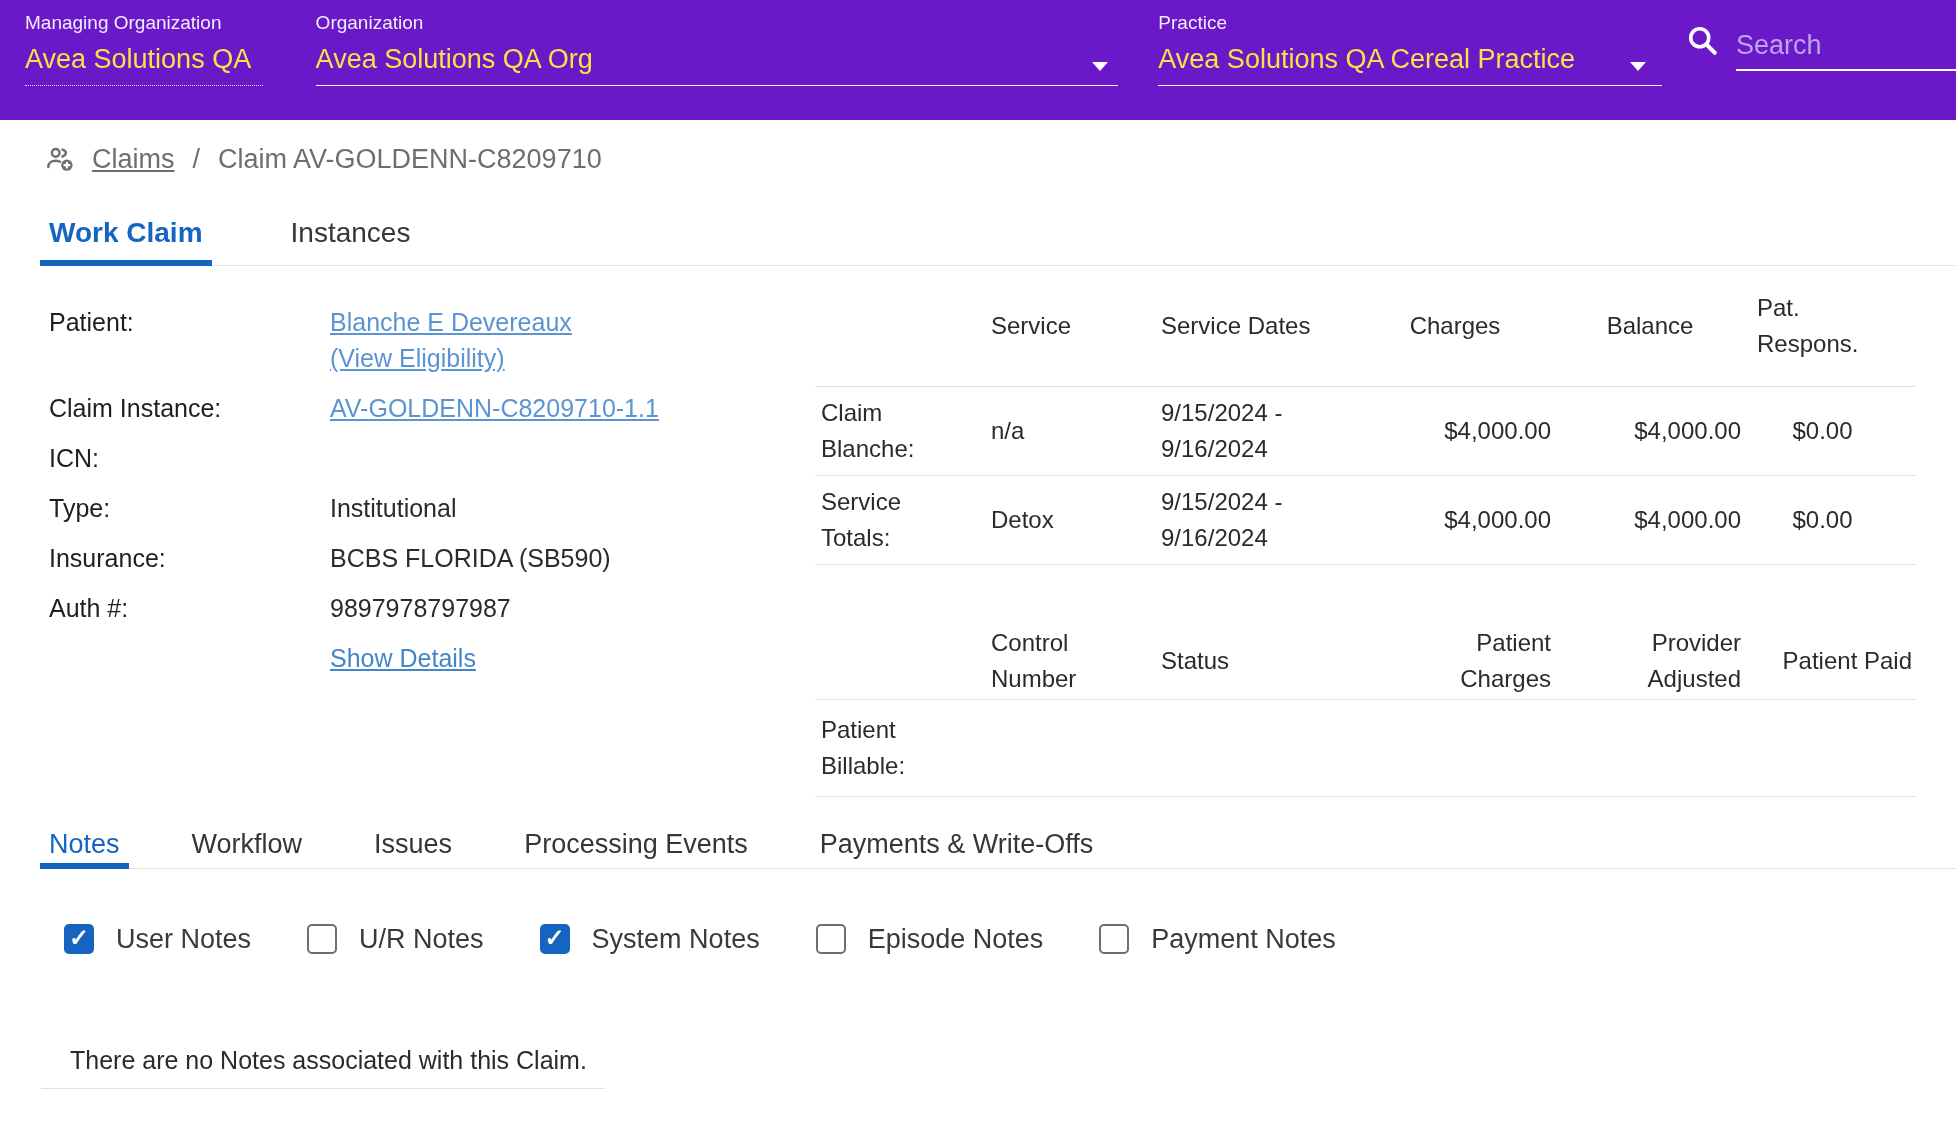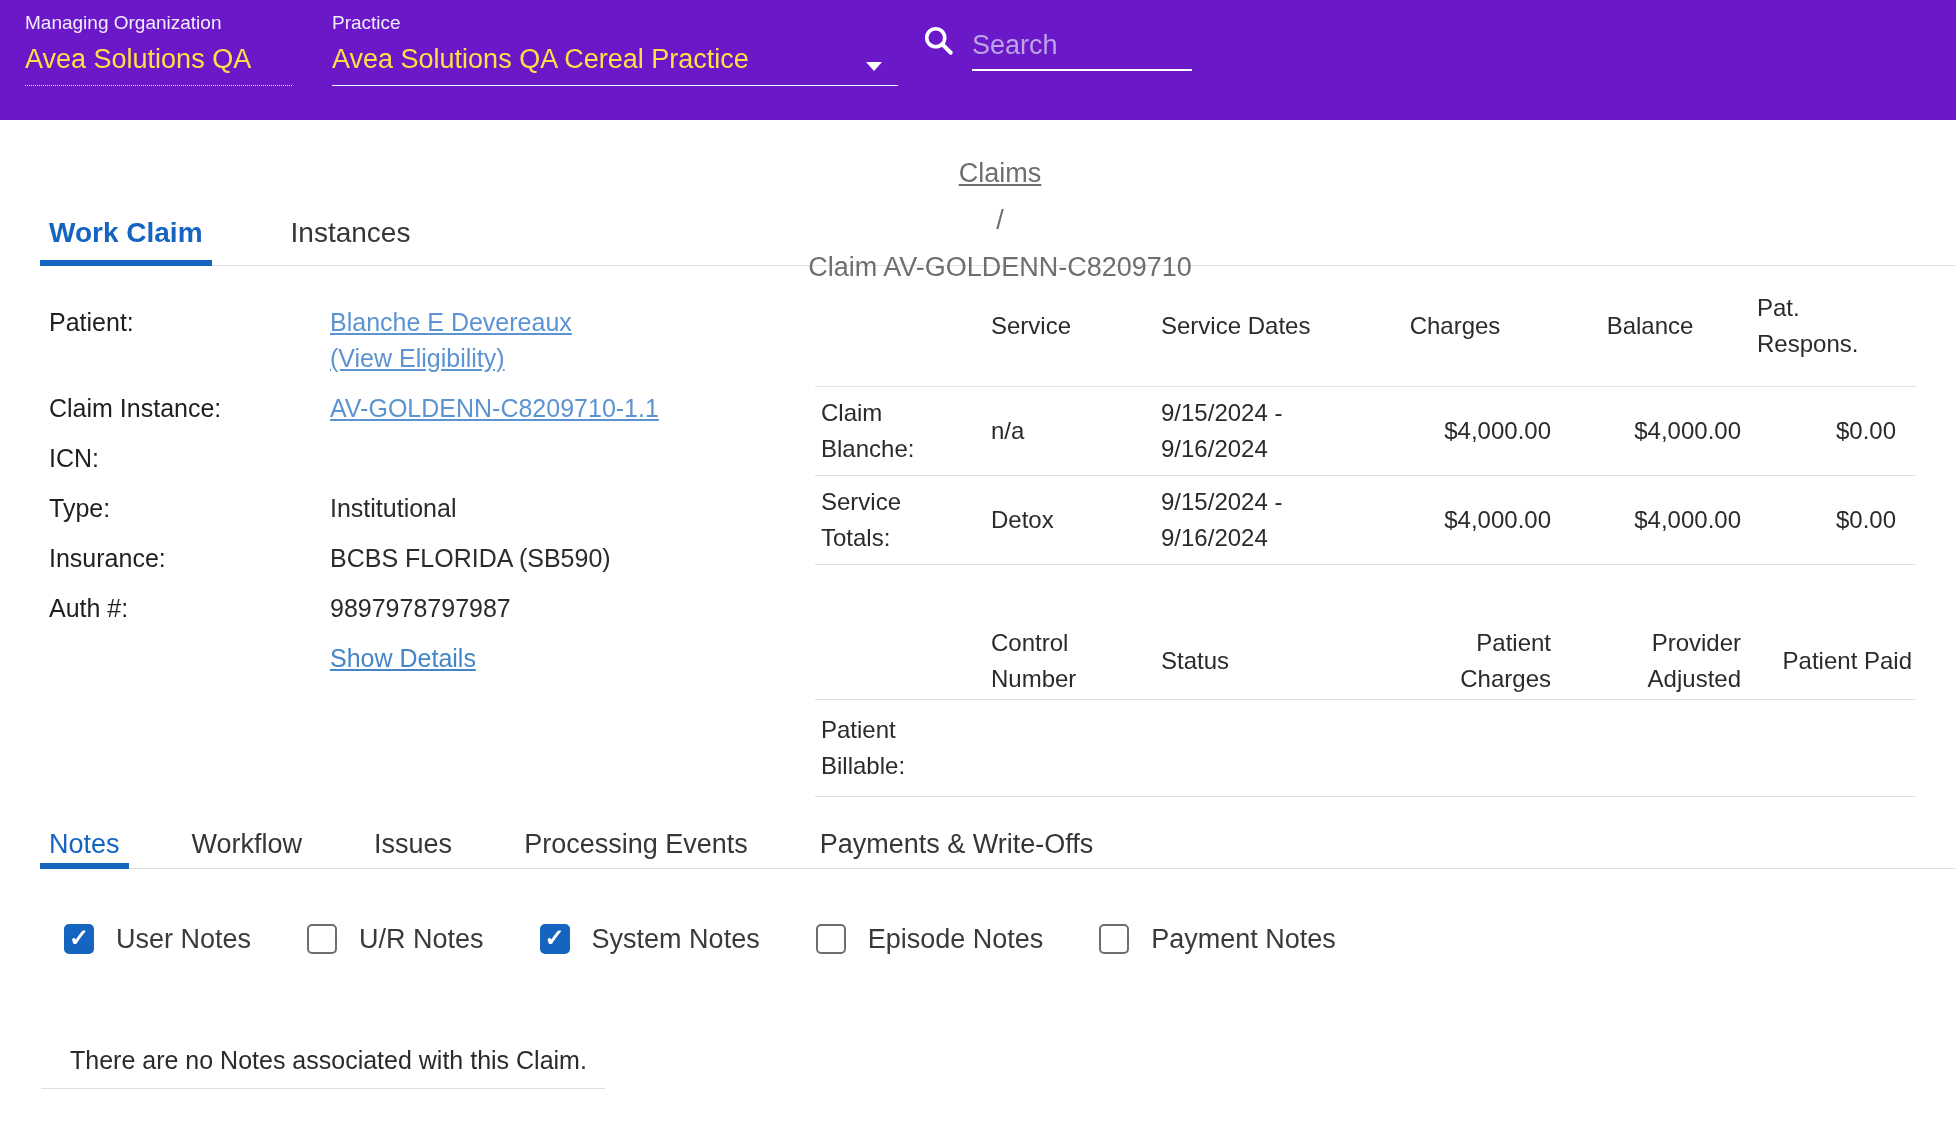--- a/index.html
+++ b/index.html
@@ -22,21 +22,21 @@
   .tb-prac .dd-arrow { right:16px; }
   .tb-search { margin-left:22px; padding-top:22px; display:flex; gap:16px; flex:1; }
   .tb-search svg { flex:none; }
   .tb-search input { background:transparent; border:none; outline:none; margin-top:8px;
                      border-bottom:2px solid #fff; color:#fff; font-size:27px; width:220px;
                      padding:0 0 8px 0; font-family:"Liberation Sans",sans-serif; }
   .tb-search input::placeholder { color:#bda4ea; }
 
   
   .breadcrumb { margin:22px 0 9px 44px; display:flex; align-items:center; gap:16px;
-                font-size:27px; color:#6e6e6e; height:34px;flex-direction:column; }
+                font-size:27px; color:#6e6e6e; height:34px; }
   .breadcrumb a { color:#6e6e6e; text-decoration:underline; cursor:pointer; }
   .crumb-sep { margin:0 2px; }
 
   
   .main-tabs { margin:16px 0 0 40px; height:74px; border-bottom:1px solid #e2e2e2;
                display:flex; align-items:flex-end; }
   .main-tab { position:relative; font-size:28px; color:#363636; padding:0 9px;
               margin-right:70px; line-height:64px; cursor:pointer; }
   .main-tab .indicator { display:none; position:absolute; left:0; right:0; bottom:-1px;
                          height:6px; background:#1565c0; }
@@ -74,21 +74,21 @@
   th, td { font-weight:normal; line-height:36px; vertical-align:middle;
            padding:8px 4px; text-align:left; }
   thead th { border-bottom:1px solid #e0e0e0; }
   tbody td { border-bottom:1px solid #e0e0e0; }
   .t1 thead th { padding-top:24px; padding-bottom:24px; }
   .pad-l { padding-left:16px; }
   .cell-label { padding-left:6px; }
   .num { text-align:right; }
   .t1 th.h-center { text-align:center; }
   th.h-pat { text-align:left; padding-left:12px; padding-right:20px; }
-  td.cell-pat { padding-right:20px; }
+  td.cell-pat { padding-right:20px;text-align:center; }
   .t2 { margin-top:60px; }
   .t2 thead th { padding-top:0; padding-bottom:2px; }
   .t2 tbody td { padding-top:12px; padding-bottom:12px; }
   .hdr-wrap { display:inline-block; max-width:112px; }
 
   
   .filters { margin:53px 0 0 64px; display:flex; gap:56px; align-items:center; height:34px; }
   .filter { display:flex; align-items:center; gap:22px; cursor:pointer; }
   .checkbox { width:30px; height:30px; border:2px solid #6e6e6e; border-radius:5px;
               background:#fff; display:flex; align-items:center; justify-content:center; }
@@ -102,20 +102,25 @@
   .empty-message { margin:86px 0 0 70px; font-size:25px; line-height:36px; color:#2b2b2b; }
   .bottom-divider { margin:10px 0 0 41px; width:564px; border-bottom:1px solid #e0e0e0; }
 </style>
 </head>
 <body>
 
 <header class="topbar">
   <div class="tb-field dotted tb-mo">
     <div class="tb-label">Managing Organization</div>
     <div class="tb-value">Avea Solutions QA</div>
+  </div>
+  <div class="tb-field tb-org">
+    <div class="tb-label">Organization</div>
+    <div class="tb-value">Avea Solutions QA Org</div>
+    <span class="dd-arrow"></span>
   </div>
   <div class="tb-field tb-prac">
     <div class="tb-label">Practice</div>
     <div class="tb-value">Avea Solutions QA Cereal Practice</div>
     <span class="dd-arrow"></span>
   </div>
   <div class="tb-search">
     <svg width="36" height="36" viewBox="0 0 24 24">
       <circle cx="10.5" cy="10.5" r="6" fill="none" stroke="#fff" stroke-width="2.4"></circle>
       <line x1="15" y1="15" x2="20.5" y2="20.5" stroke="#fff" stroke-width="2.6" stroke-linecap="round"></line>

